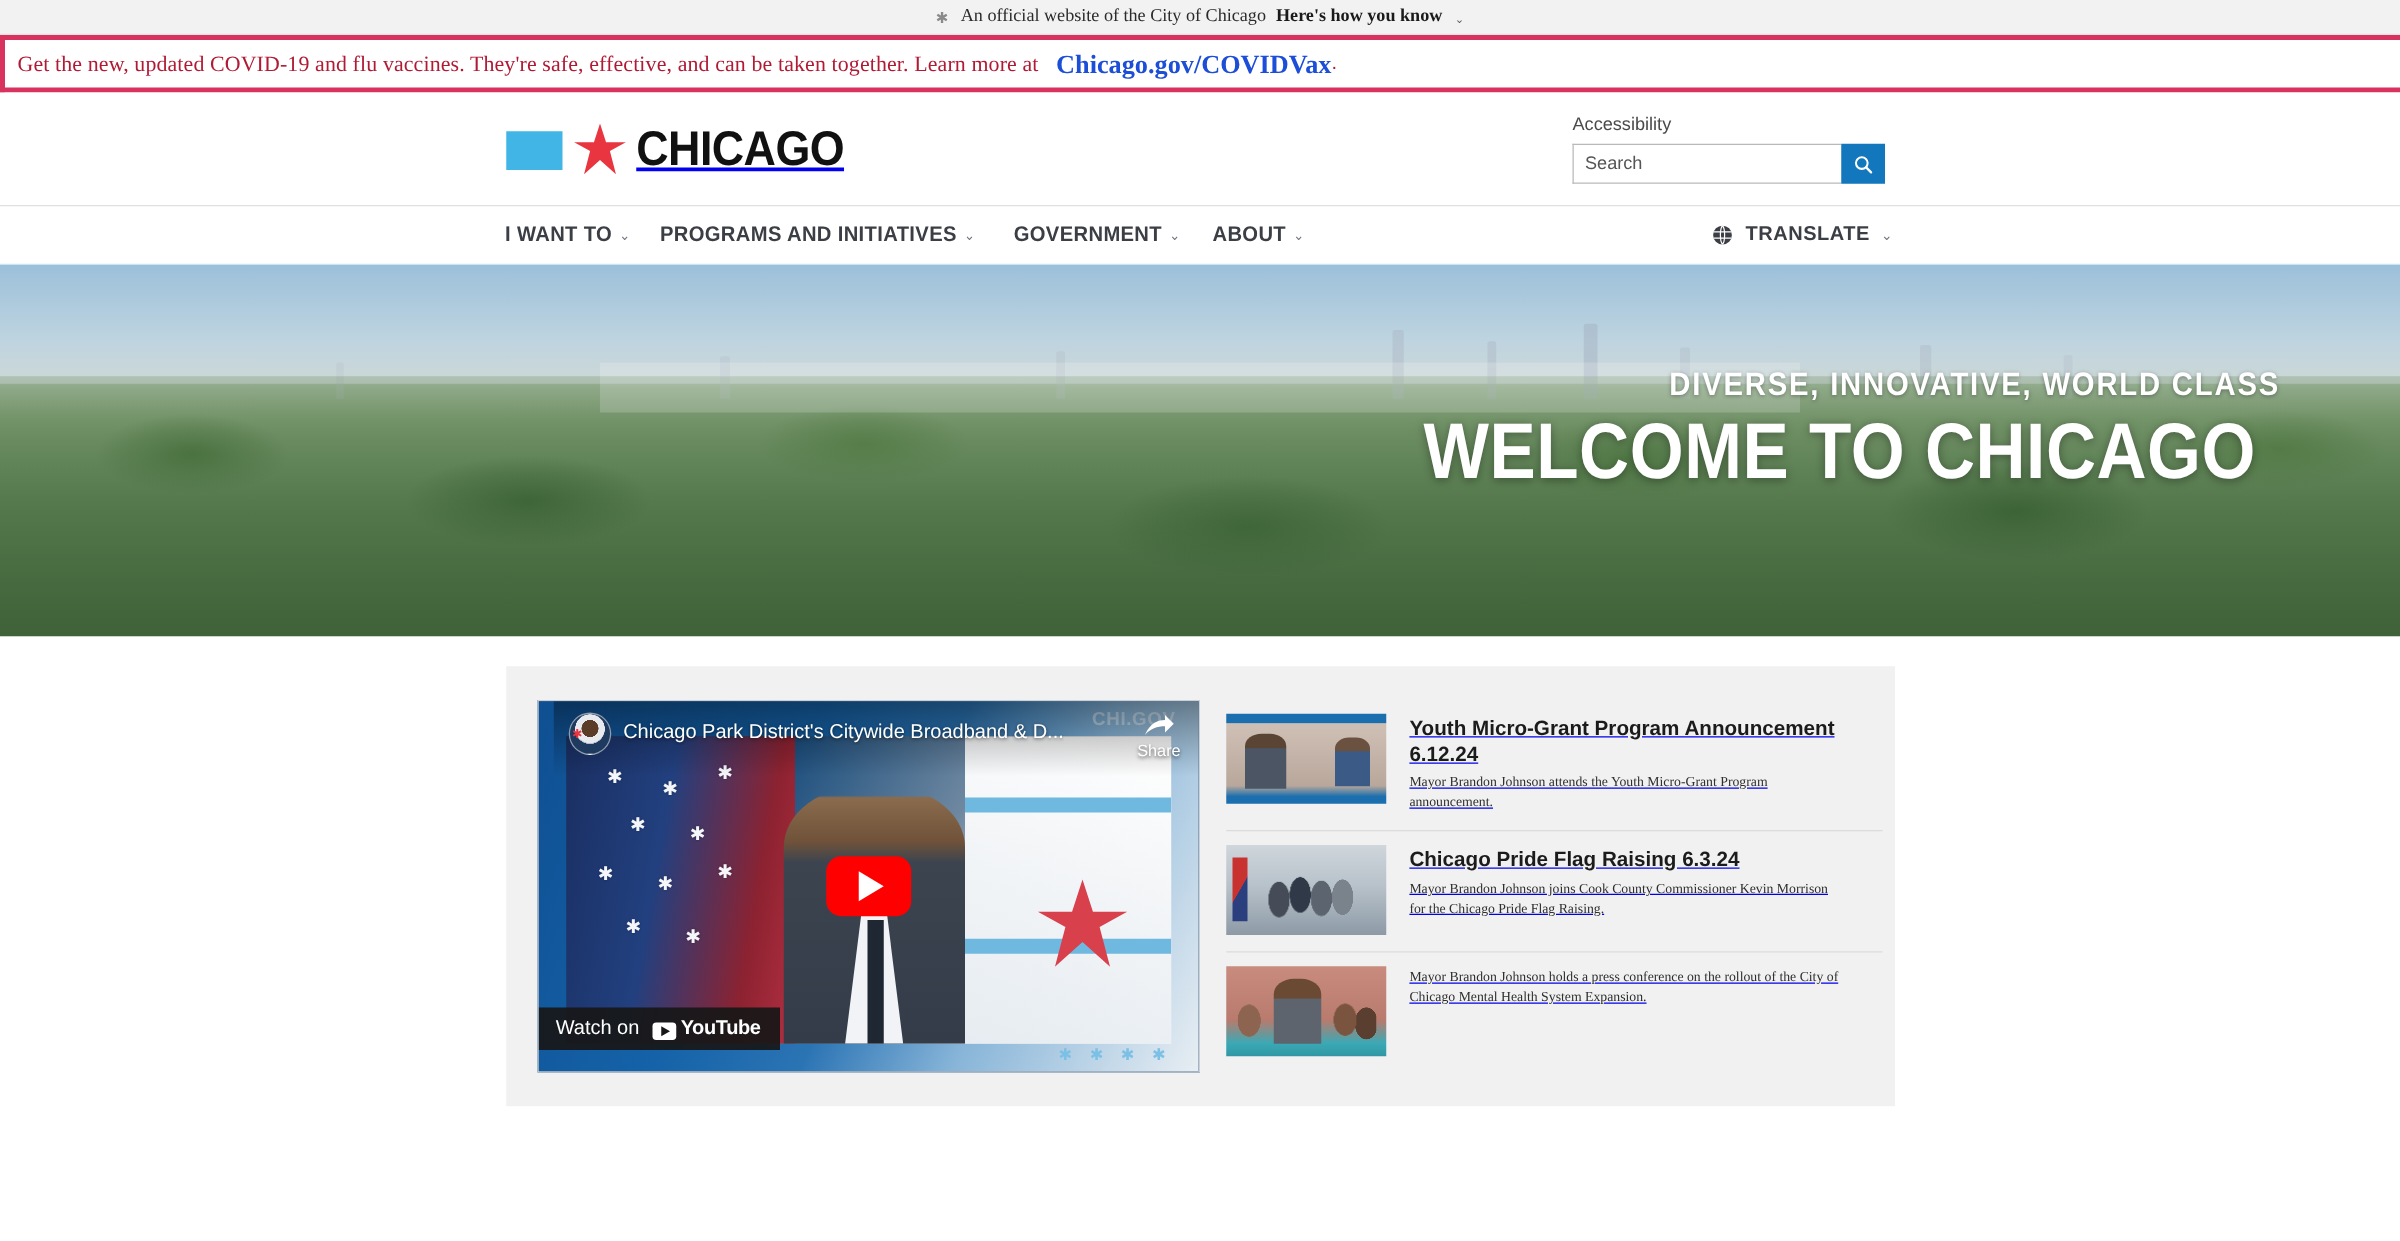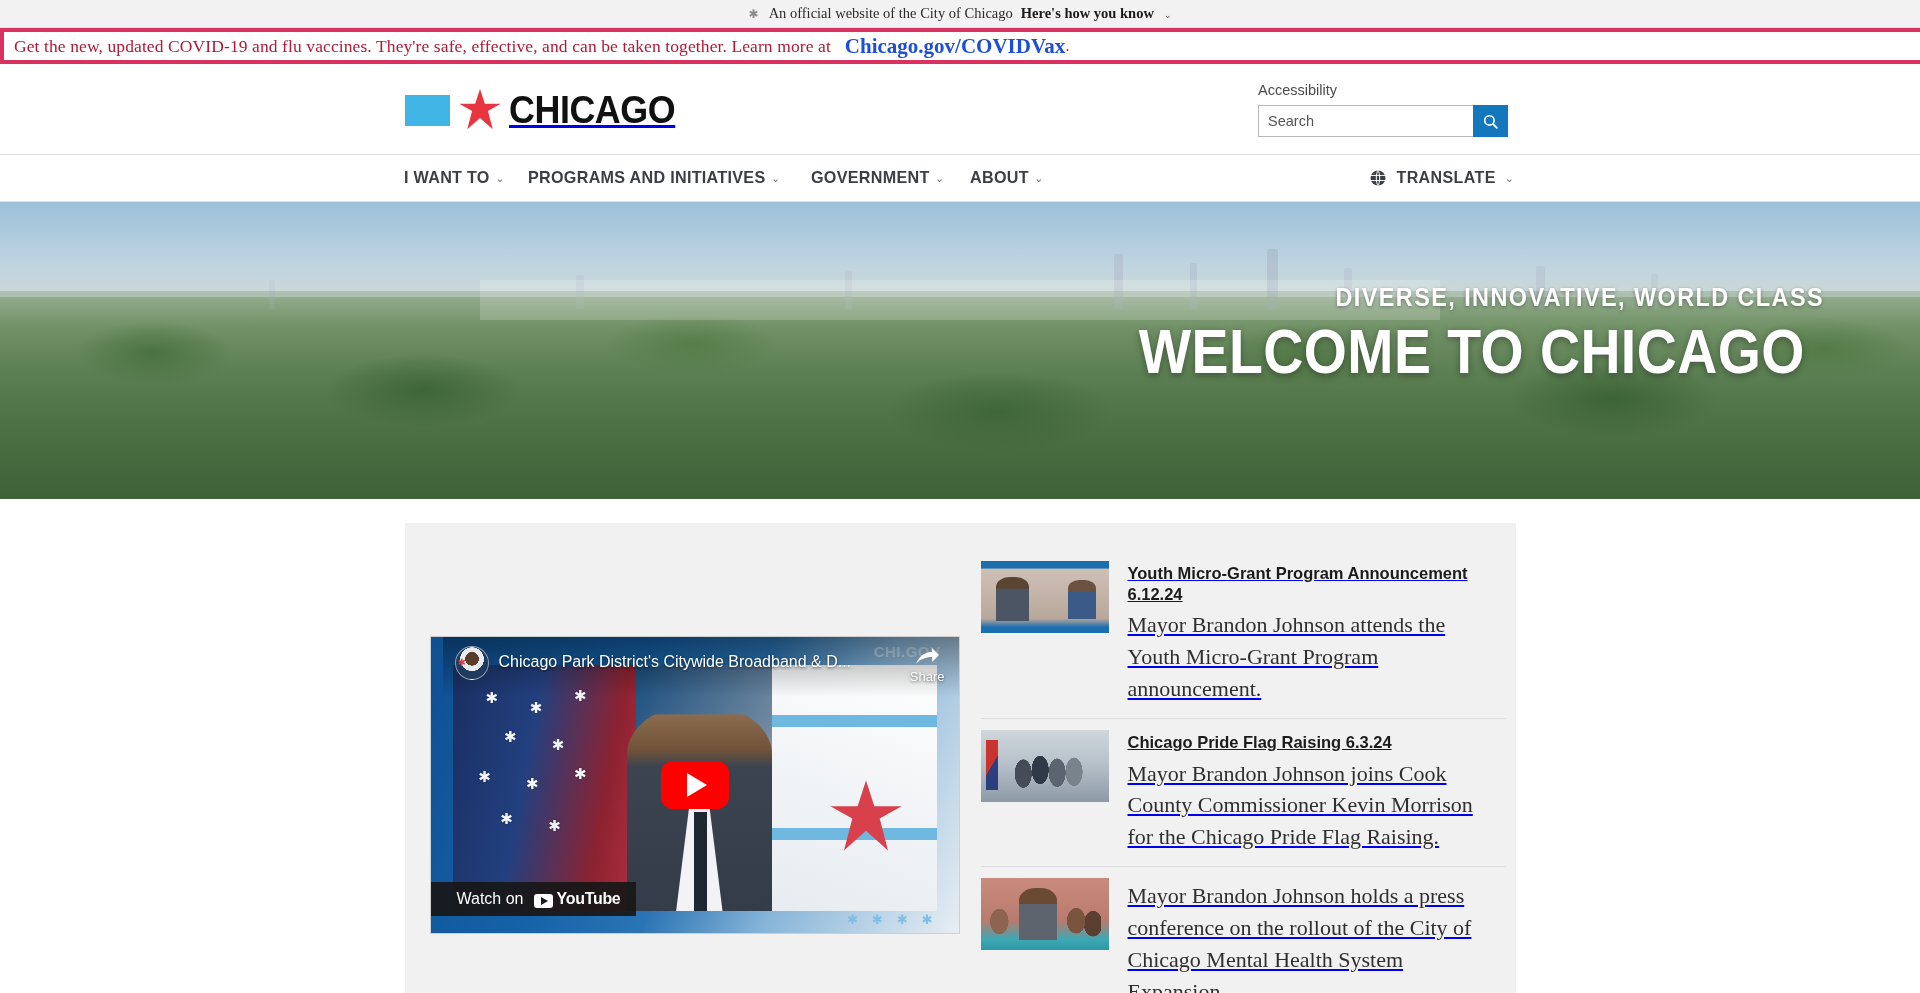--- a/index.html
+++ b/index.html
@@ -43,21 +43,21 @@
     position: relative;
     top: 1px;
   }
 
   
   .alert-banner {
     border-top: 4px solid #d8335f;
     border-bottom: 4px solid #d8335f;
     border-left: 4px solid #d8335f;
     background: #ffffff;
-    height: 36px;
+    height: 46px;
     display: flex;
     align-items: center;
     padding-left: 10px;
   }
   .alert-text {
     font-family: "Liberation Serif", serif;
     font-size: 17.5px;
     color: #b11a34;
     letter-spacing: .1px;
   }
@@ -391,21 +391,21 @@
   .yt-play .tri {
     width: 0; height: 0;
     border-left: 20px solid #fff;
     border-top: 12px solid transparent;
     border-bottom: 12px solid transparent;
     margin-left: 5px;
   }
   .yt-watch {
     position: absolute; left: 0; bottom: 17px;
     background: rgba(23,23,23,.92);
-    padding: 8px 16px 8px 26px;
+    padding: 8px 16px 8px 14px;
     display: flex; align-items: center; gap: 10px;
     cursor: pointer;
   }
   .yt-watch-label { color: #fff; font-size: 16px; font-family: "Liberation Sans", sans-serif; }
   .yt-logo-mini {
     display: flex; align-items: flex-end; gap: 4px;
   }
   .yt-logo-badge {
     width: 19px; height: 14px; border-radius: 3px; background: #fff;
     display: flex; align-items: center; justify-content: center;
@@ -485,21 +485,21 @@
   .news-title {
     font-family: "Liberation Sans", sans-serif;
     font-weight: bold;
     font-size: 16.5px;
     color: #1b1b1b;
     line-height: 1.25;
     margin-bottom: 5px;
   }
   .news-desc {
     font-family: "Liberation Serif", serif;
-    font-size: 22px;
+    font-size: 11px;
     color: #2f2f2f;
     line-height: 1.45;
     max-width: 350px;
   }
 </style>
 </head>
 <body>
 
 <div class="gov-bar">
   <span class="star-mini">✱</span>

